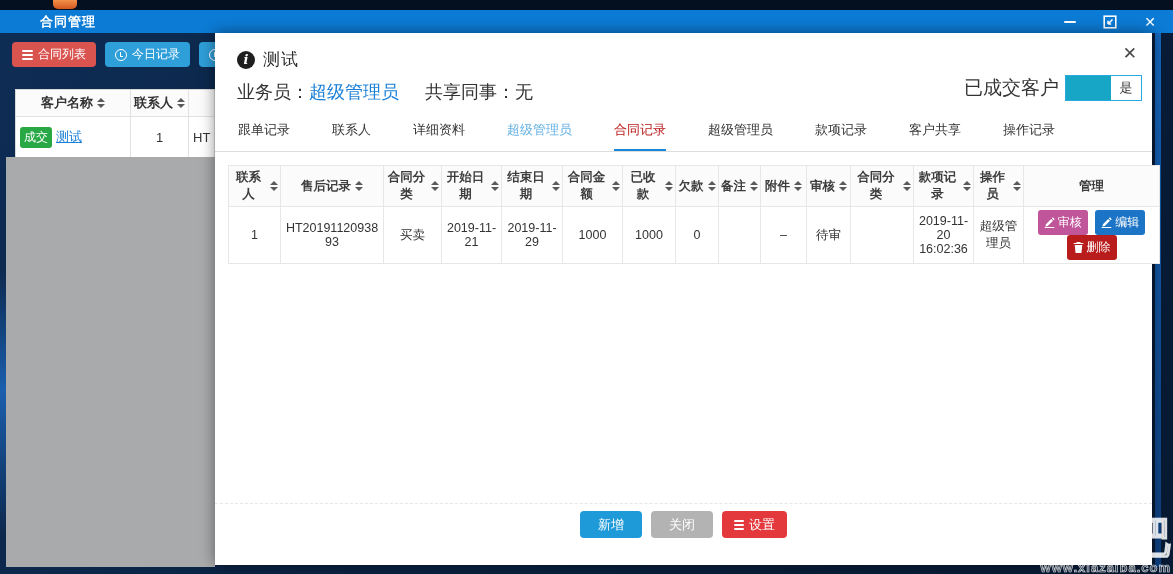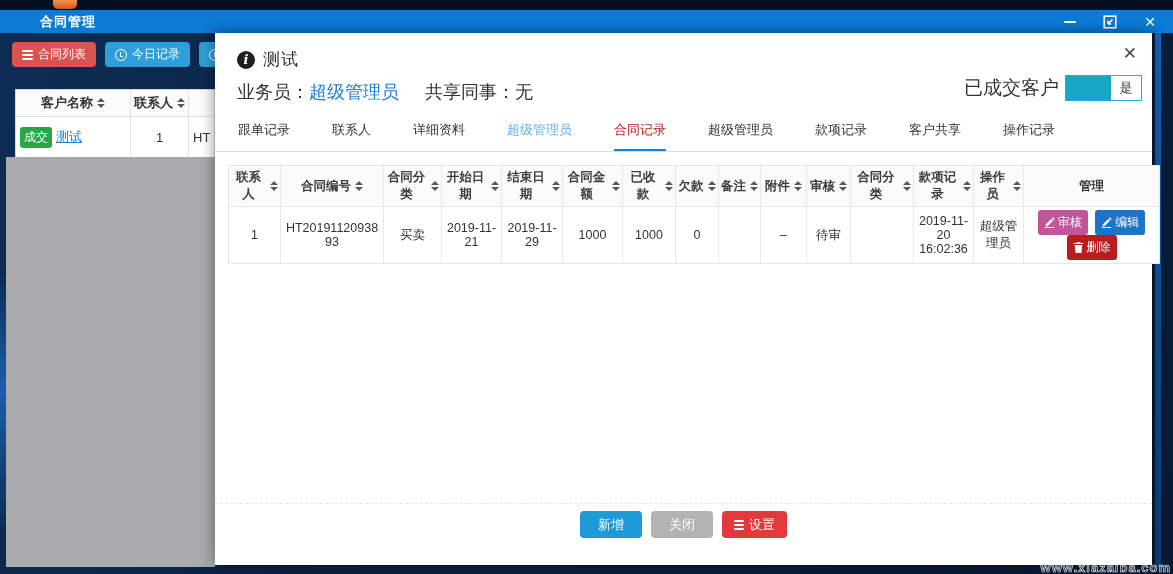--- a/index.html
+++ b/index.html
@@ -254,21 +254,21 @@
             <col style="width:50px">
             <col style="width:136px">
         </colgroup>
         <thead>
           <tr>
             <th><span class="th-inner">
                   <span>联系人</span>
                   <span class="sort-icon"></span>
                 </span></th>
             <th><span class="th-inner">
-                  <span>合同编号</span>
+                  <span>售后记录</span>
                   <span class="sort-icon"></span>
                 </span></th>
             <th><span class="th-inner">
                   <span>合同分类</span>
                   <span class="sort-icon"></span>
                 </span></th>
             <th><span class="th-inner">
                   <span>开始日期</span>
                   <span class="sort-icon"></span>
                 </span></th>
@@ -369,16 +369,20 @@
               <i></i>
               <i></i>
             </span>
           <span>设置</span>
         </button>
       </div>
     </div>
   </div>
 
   <div class="watermark">
+    <div class="wm-logo">
+      <span class="wm-arrow">↘</span>
+      <span>下载吧</span>
+    </div>
     <div class="wm-url">www.xiazaiba.com</div>
   </div>
 
 </div>
 
 </body></html>

